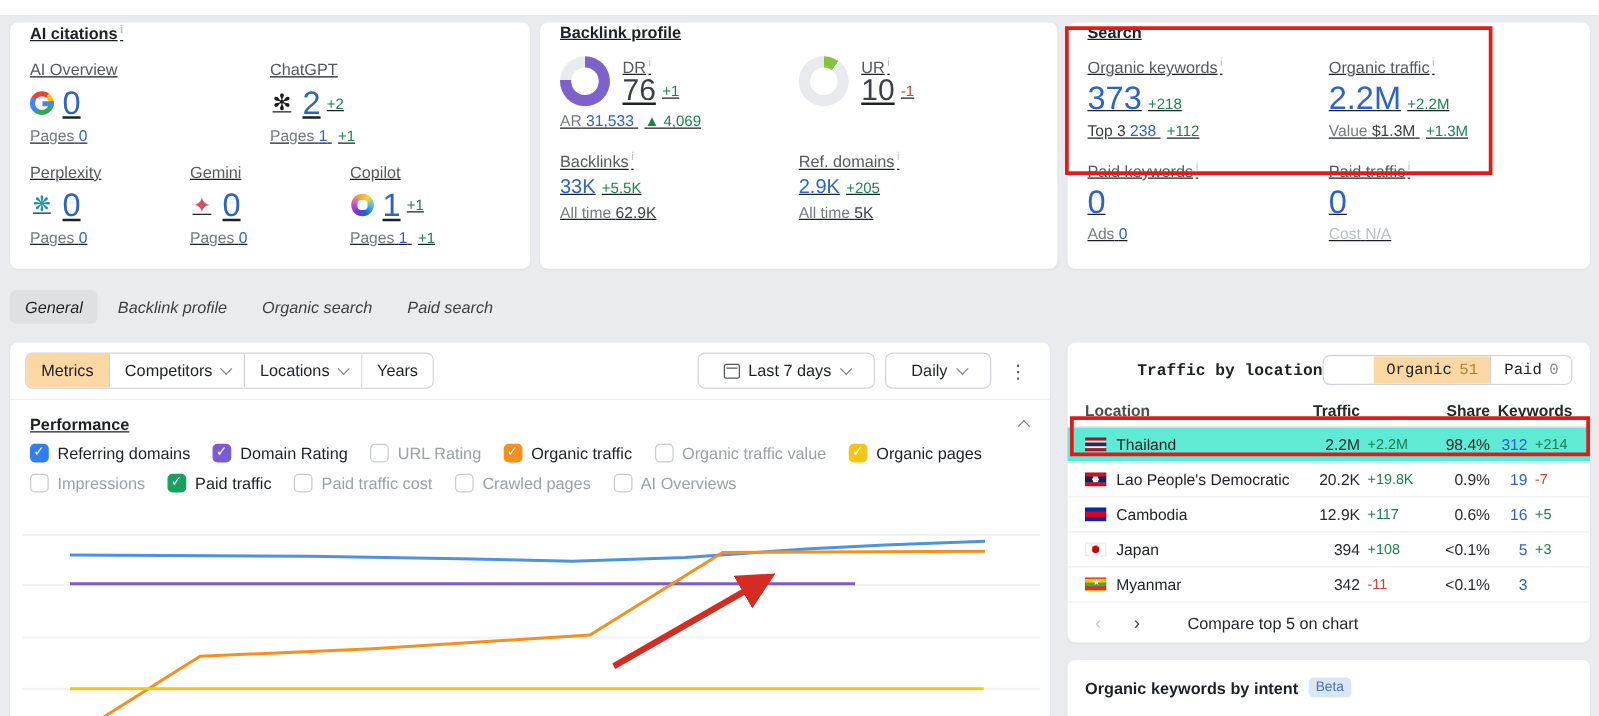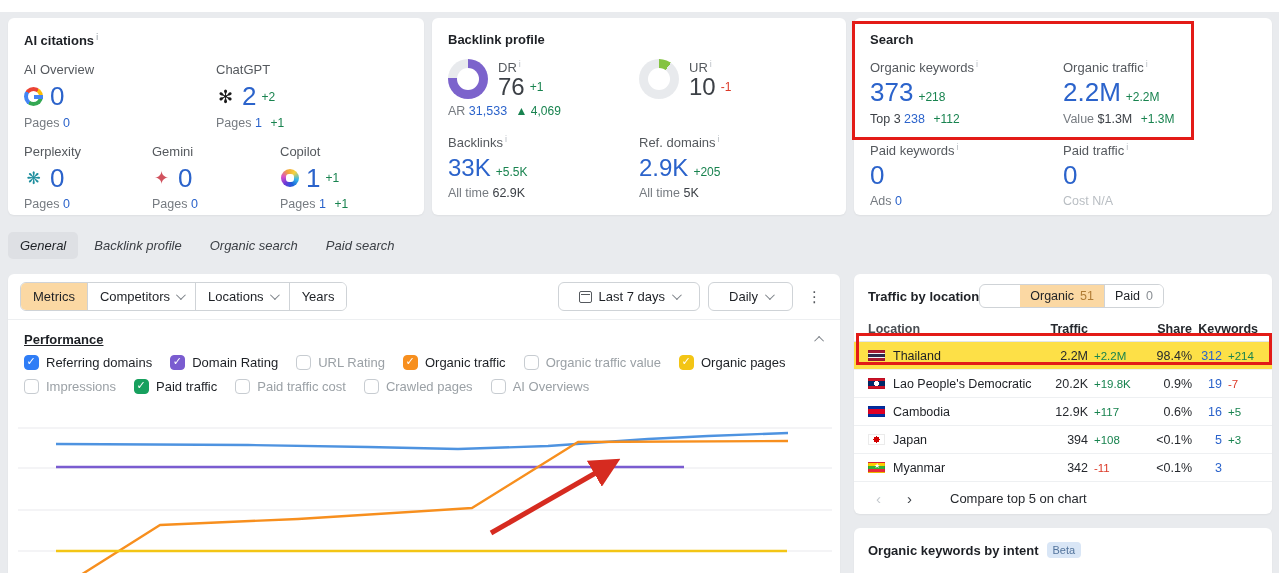--- a/index.html
+++ b/index.html
@@ -1,25 +1,25 @@
 <!DOCTYPE html>
 <html><head>
 <meta charset="utf-8">
 <style>
   * { margin:0; padding:0; box-sizing:border-box; }
   html,body { width:1279px; height:573px; overflow:hidden; }
   body { position:relative; background:#e9ebee; font-family:"Liberation Sans","DejaVu Sans",sans-serif; font-size:13px; color:#1d2025; }
   .topbar { position:absolute; left:0; top:0; width:1279px; height:12px; background:#fff; }
   .card { position:absolute; background:#fff; border-radius:6px; box-shadow:0 1px 2px rgba(0,0,0,.05); }
-  .card-pad { padding:14px 16px; }
+  .card-pad { padding:0 16px;text-decoration:underline; }
   .card-title { font-weight:bold; font-size:13px; color:#1d2025; }
   sup.info { font-size:9px; color:#b9bec3; margin-left:2px; }
   .lbl { color:#55595e; font-size:13px; }
   .bigval { font-size:26px; color:#2b63cb; line-height:1.05; }
-  .midval { font-size:24px; color:#2b63cb; line-height:1.1; }
+  .midval { font-size:16px; color:#2b63cb; line-height:1.1; }
   .delta { font-size:12px; color:#18834f; margin-left:5px; }
   .delta.neg { color:#dc3a28; }
   .sub { font-size:12.5px; color:#767b81; margin-top:5px; }
   .sub .blue { color:#2b63cb; }
   .sub .dark { color:#3c4046; }
   .muted-val { color:#b9bec3; }
 
   
   #card-ai { left:8px; top:18px; width:416px; height:197px; }
   #card-backlink { left:432px; top:18px; width:414px; height:197px; }
@@ -79,31 +79,31 @@
   .perf-title { font-weight:bold;text-decoration:underline; }
   .metrics-wrap { padding:4px 16px 0; display:flex; flex-wrap:wrap; column-gap:18px; row-gap:9px; }
   .metric { display:flex; align-items:center; gap:7px; cursor:pointer; white-space:nowrap; }
   .metric .cb { width:15px; height:15px; border:1.5px solid #c7ccd1; border-radius:4px; background:#fff; position:relative; }
   .metric .cb.on::after { content:"✓"; position:absolute; left:1.5px; top:-1.5px; color:#fff; font-size:11px; font-weight:bold; }
   .metric.muted .mlabel { color:#9ba1a6; }
   #perf-chart { display:block; margin-top:6px; }
 
   
   #card-traffic { left:854px; top:274px; width:418px; height:240px; }
-  .traffic-head { display:flex; align-items:center; justify-content:flex-start; padding:10px 14px 8px; }
+  .traffic-head { display:flex; align-items:center; justify-content:flex-end; padding:10px 14px 8px;font-family:Liberation Mono, monospace; }
   .toggle-group { display:flex; border:1px solid #cfd3d7; border-radius:6px; overflow:hidden; font-size:12.5px;padding-left:40px; }
   .toggle { padding:4px 10px; background:#fff; display:flex; gap:6px; align-items:center; cursor:pointer; border-right:1px solid #cfd3d7; }
   .toggle:last-child { border-right:none; }
   .toggle.active { background:#fbd8a3; }
   .toggle .cnt { color:#8a8f94; }
   .toggle.active .cnt { color:#b07c35; }
   .t-grid { display:grid; grid-template-columns:1fr 52px 48px 56px 30px 36px; align-items:center; padding:0 14px; height:28px; font-size:12.5px; }
   .t-header { color:#4a4e53; font-weight:bold; border-bottom:1px solid #e3e6e9; height:26px; }
   .t-row { border-bottom:1px solid #eef0f2; cursor:pointer; }
-  .t-row.hl { background:#fde047; }
+  .t-row.hl { background:#5eead4; }
   .t-loc { display:flex; align-items:center; gap:8px; overflow:hidden; white-space:nowrap; }
   .t-loc .name { overflow:hidden; text-overflow:clip; white-space:nowrap; }
   .flag { width:17px; height:11px; flex:0 0 auto; border:1px solid rgba(0,0,0,.08); position:relative; }
   .flag.th { background:linear-gradient(180deg,#a51931 0 17%,#f4f5f8 17% 33%,#2d2a4a 33% 67%,#f4f5f8 67% 83%,#a51931 83%); }
   .flag.la { background:radial-gradient(circle at 50% 50%,#fff 0 2.5px,transparent 2.6px),linear-gradient(180deg,#ce1126 0 25%,#002868 25% 75%,#ce1126 75%); }
   .flag.kh { background:linear-gradient(180deg,#032ea1 0 25%,#e00025 25% 75%,#032ea1 75%); }
   .flag.jp { background:radial-gradient(circle at 50% 50%,#d30000 0 3px,#fff 3.1px); }
   .flag.mm { background:linear-gradient(180deg,#fecb00 0 33%,#34b233 33% 67%,#ea2839 67%); }
   .flag.mm::after { content:"★"; position:absolute; left:5px; top:-1px; font-size:7px; color:#fff; }
   .num-r { text-align:right; color:#26292e; }

